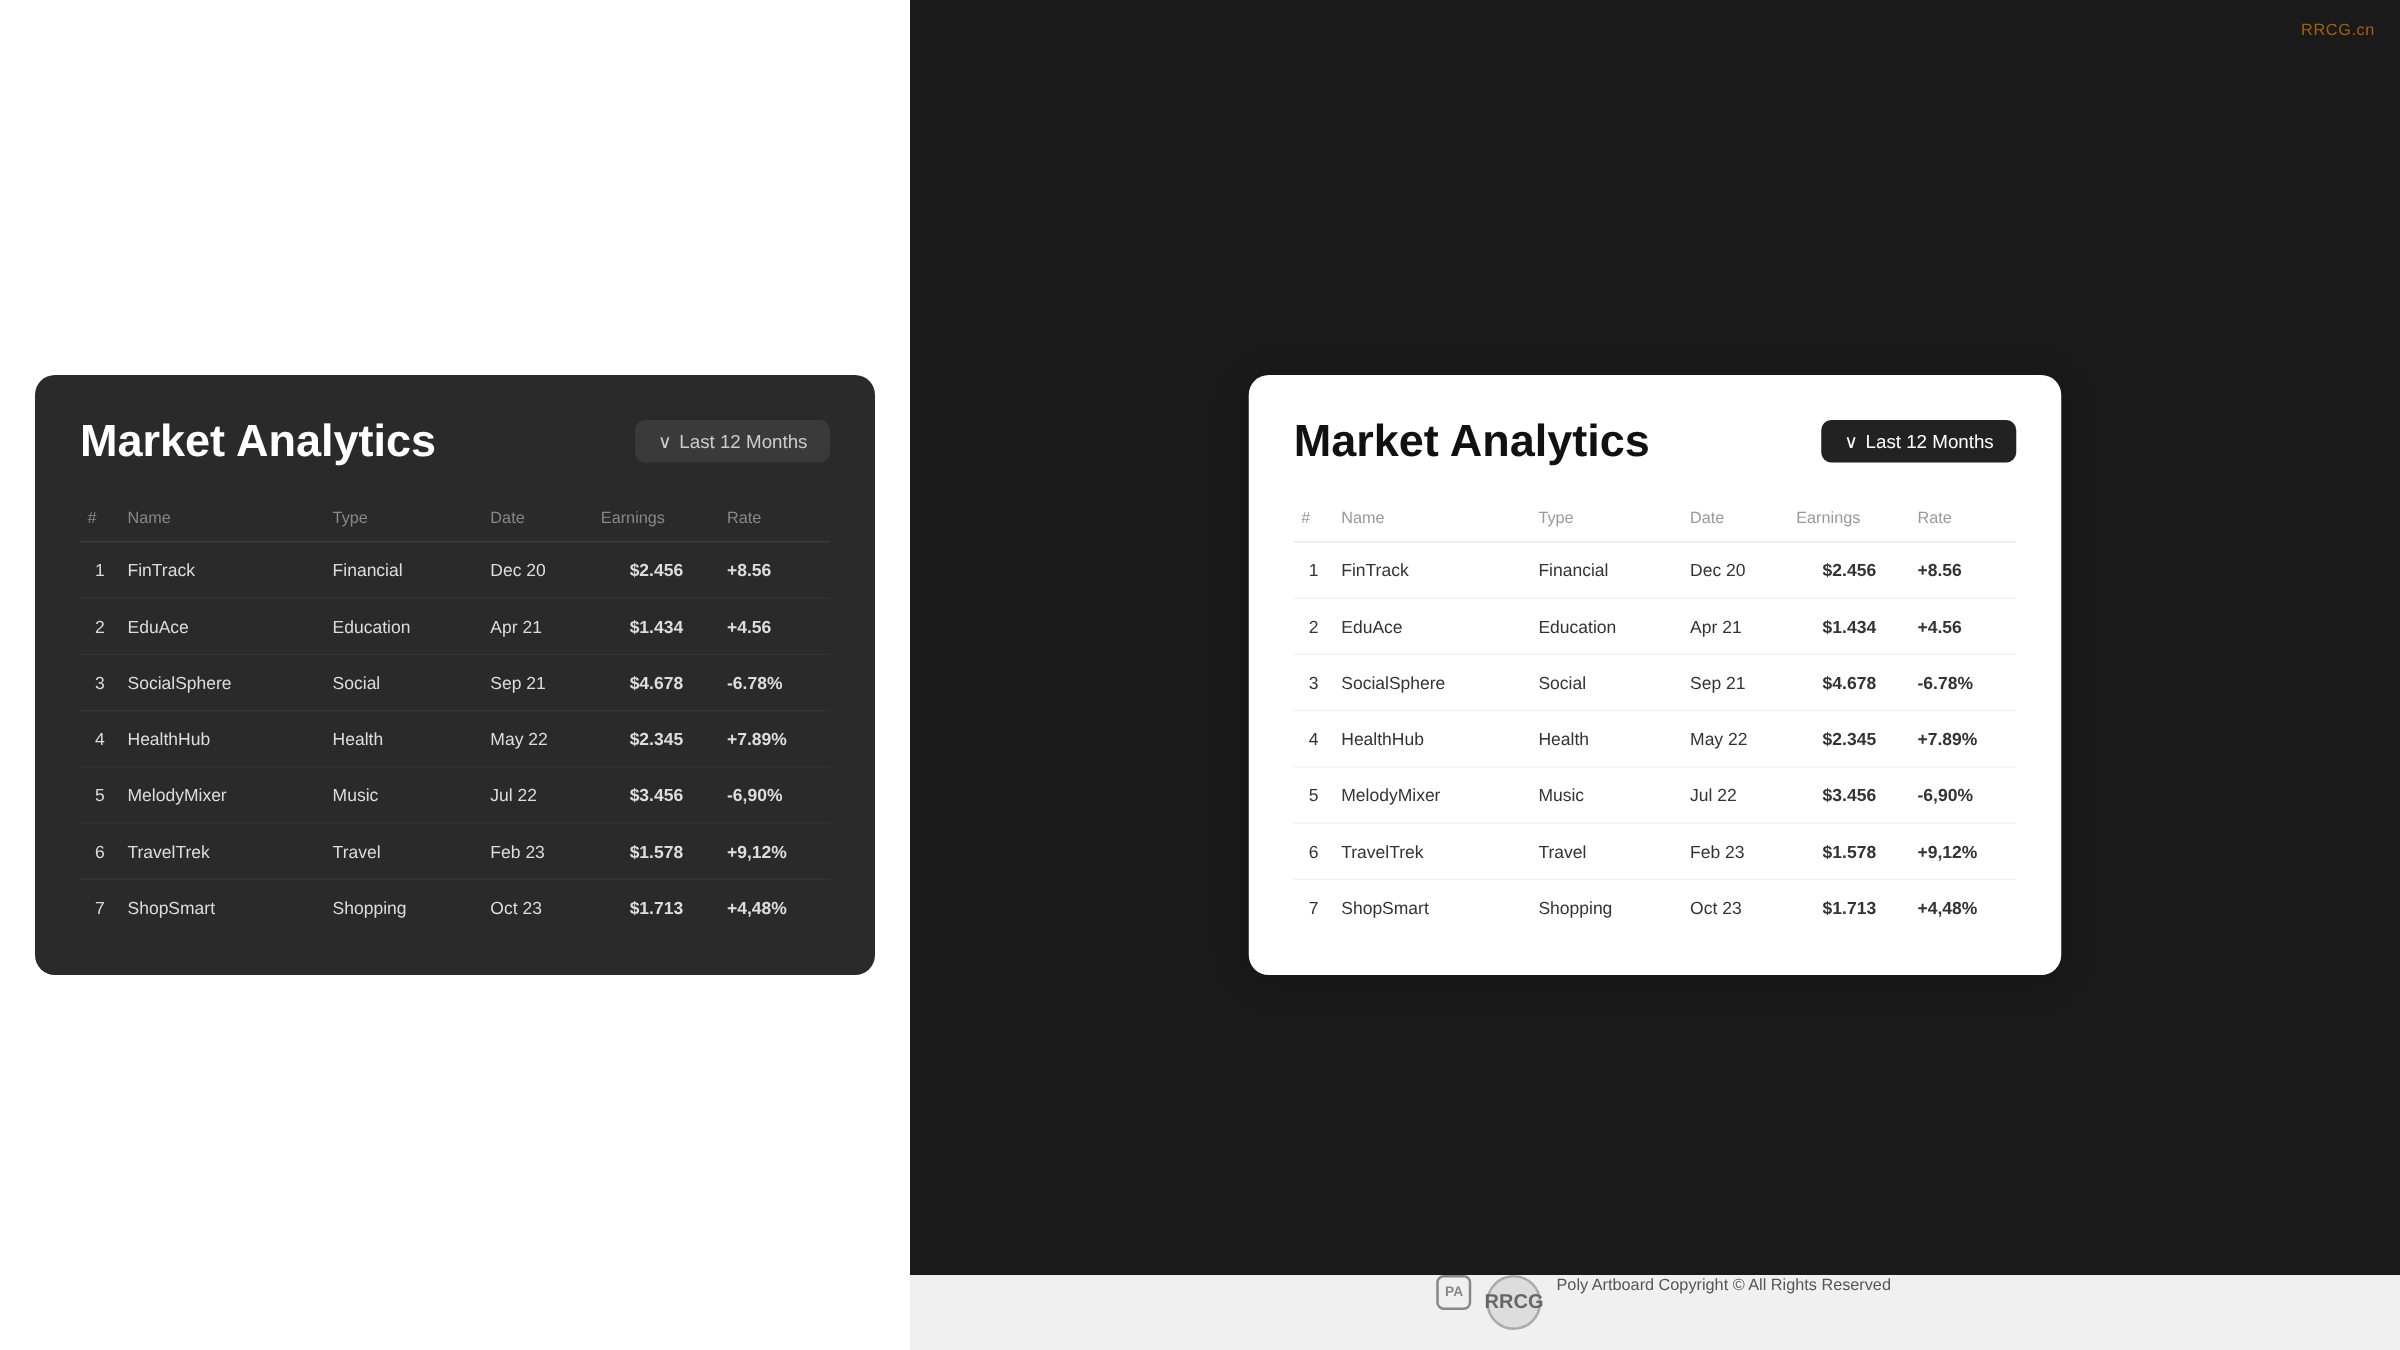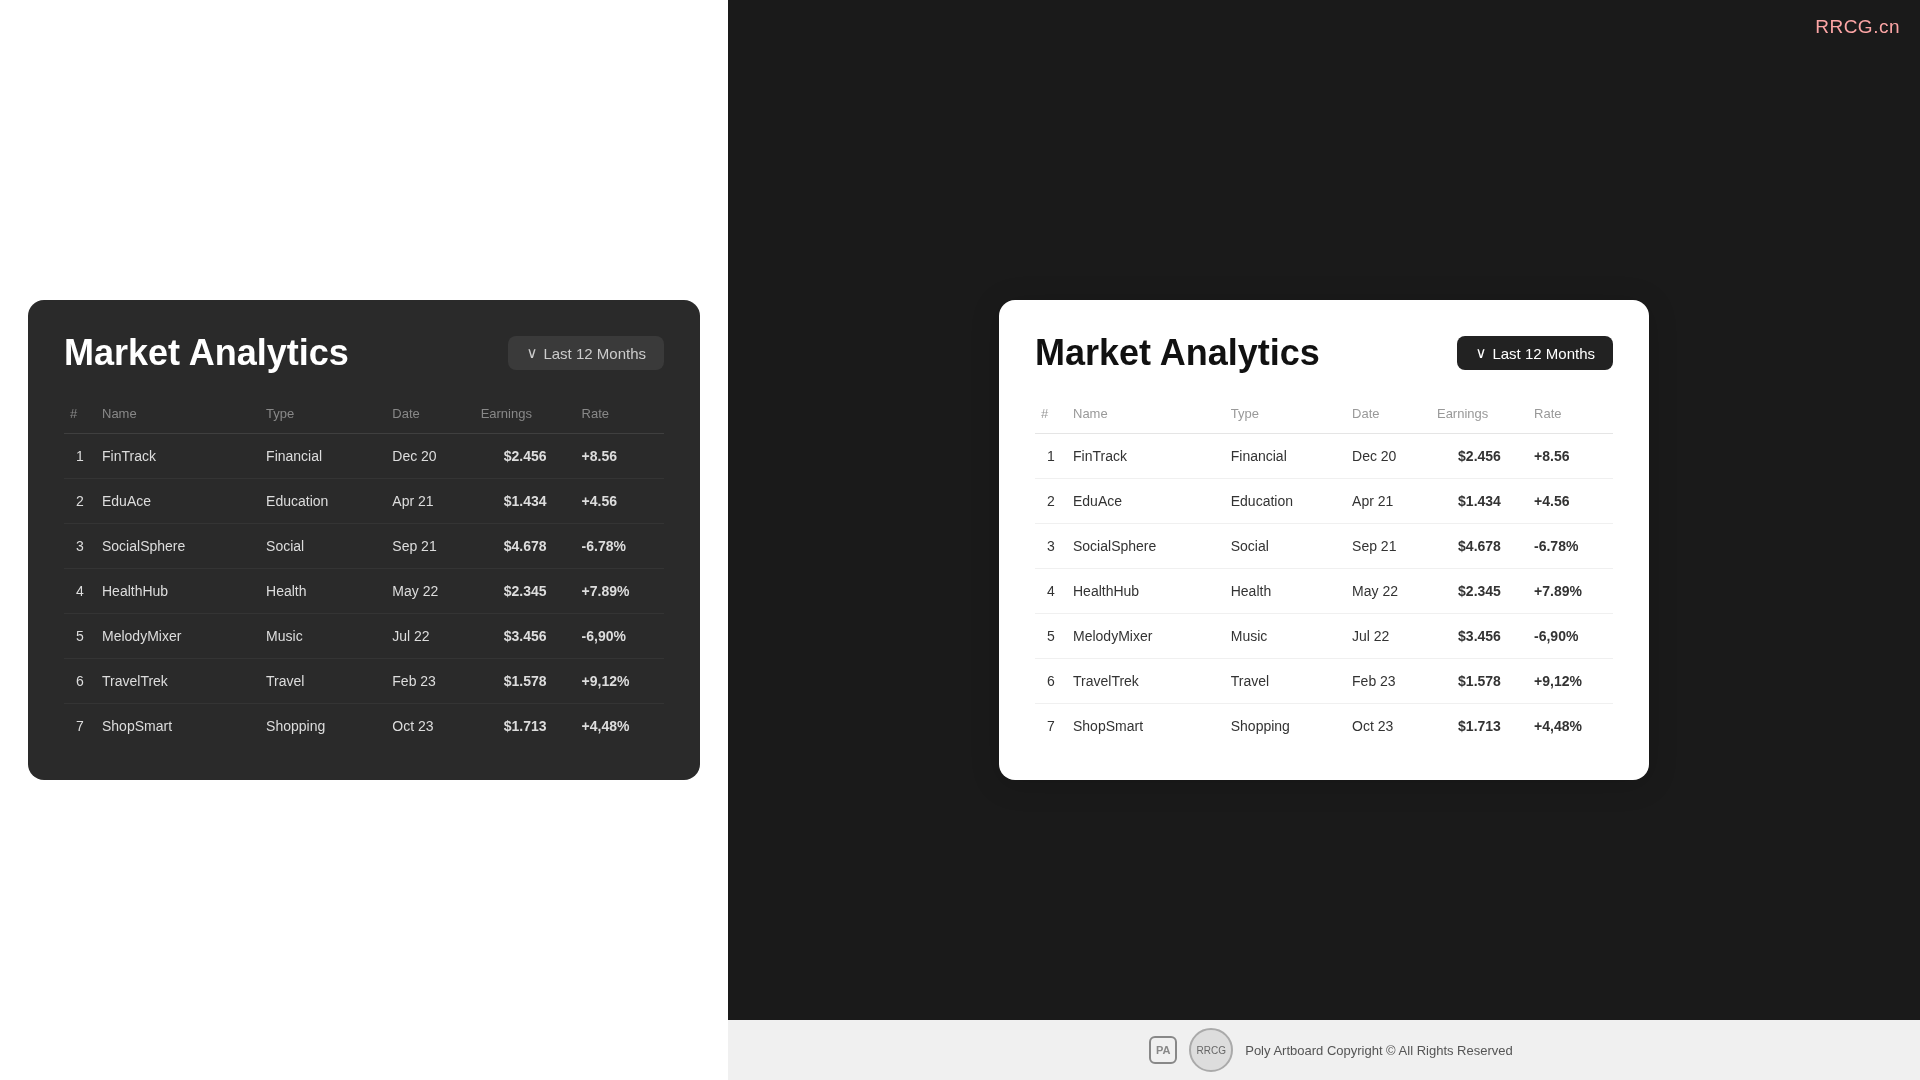--- a/index.html
+++ b/index.html
@@ -29,22 +29,22 @@
       display: flex;
       align-items: center;
       justify-content: center;
       position: relative;
     }
 
     .right-panel .watermark {
       position: absolute;
       top: 16px;
       right: 20px;
-      color: #fca5a5;
-      font-size: 19px;
+      color: #a16207;
+      font-size: 13px;
       letter-spacing: 0.5px;
     }
 
     
     .card {
       border-radius: 16px;
       padding: 32px 36px;
       width: 672px;
     }
 
@@ -195,21 +195,20 @@
 
     
     .footer {
       position: absolute;
       bottom: 0;
       left: 0;
       right: 0;
       height: 60px;
       background: #f0f0f0;
       display: flex;
-      align-items: center;
       justify-content: center;
       gap: 12px;
       font-size: 13px;
       color: #555;
       z-index: 10;
       padding-left: 14px;
     }
 
     .footer-icon {
       width: 28px;
@@ -225,23 +224,23 @@
     }
 
     .footer-logo {
       width: 44px;
       height: 44px;
       border-radius: 50%;
       border: 2px solid #aaa;
       display: flex;
       align-items: center;
       justify-content: center;
-      font-size: 10px;
+      font-size: 16px;
       color: #666;
-      font-weight: 400;
+      font-weight: 700;
       background: #ddd;
     }
   </style>
 </head>
 <body>
 
 <div class="left-panel">
   <div class="card card-dark">
     <div class="card-header">
       <span class="card-title">Market Analytics</span>

